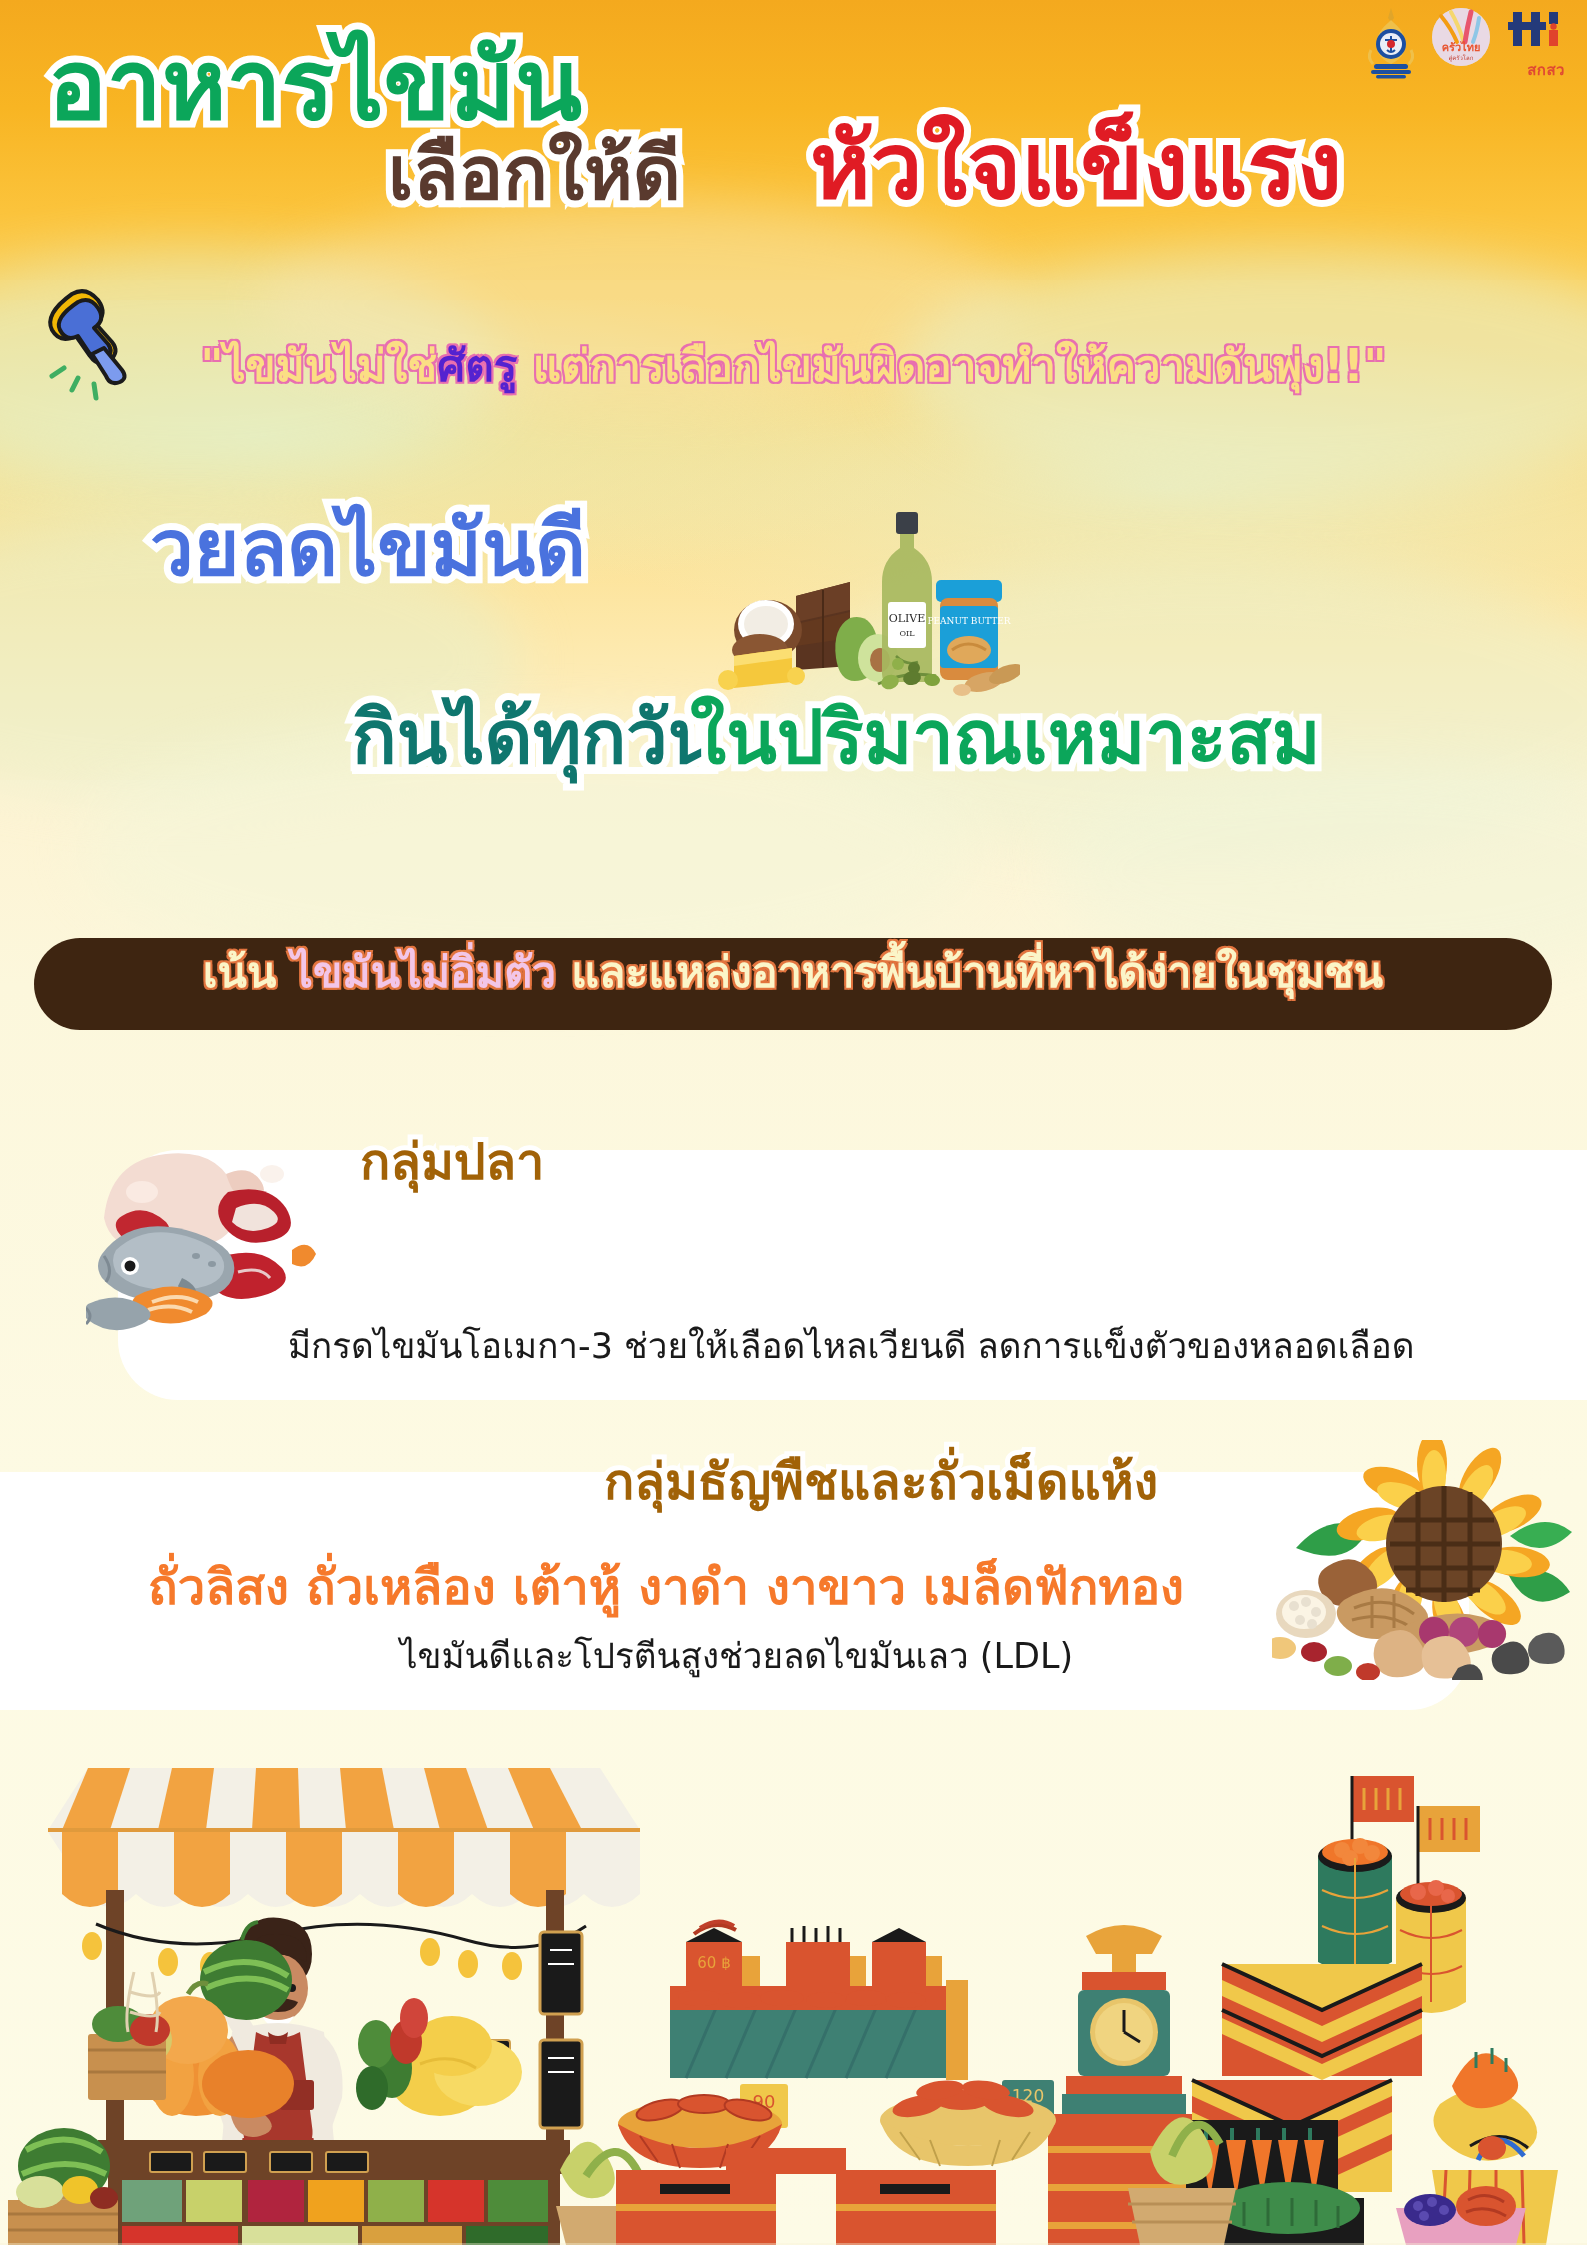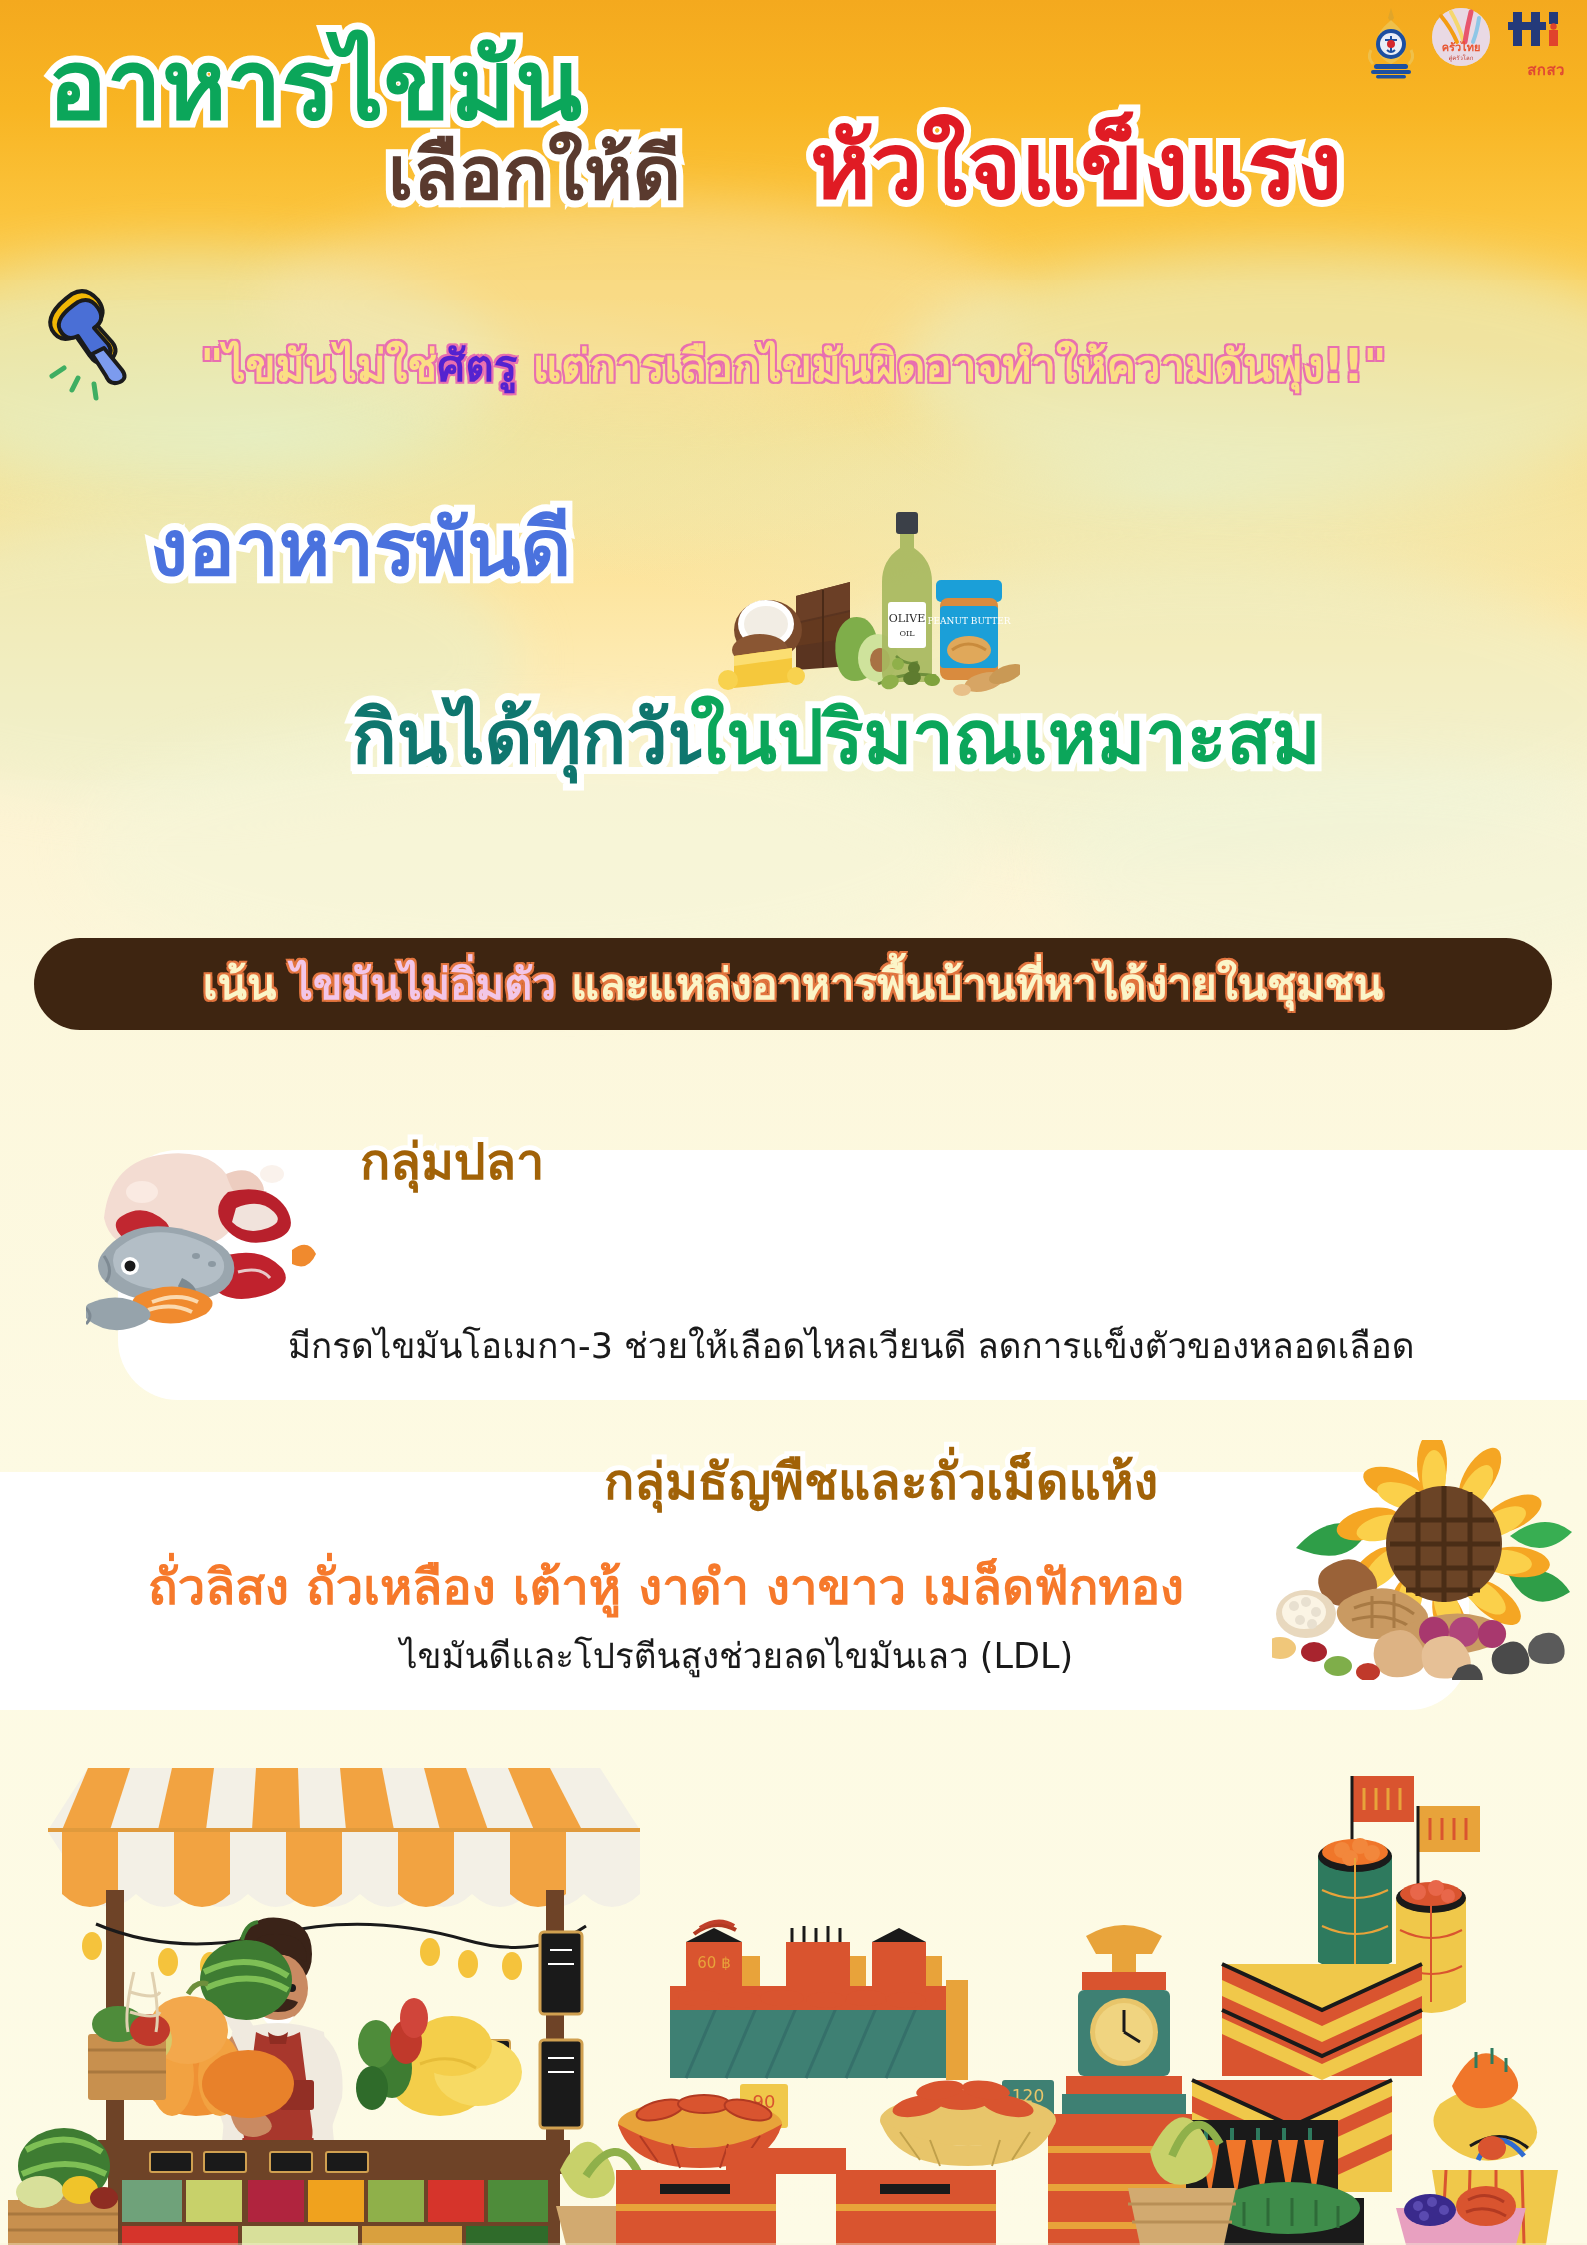--- a/index.html
+++ b/index.html
@@ -99,21 +99,21 @@
   
   .pushpin{ position:absolute; left:38px; top:282px; width:110px; height:120px; }
 
   
   .fatfoods{ position:absolute; left:700px; top:498px; width:320px; height:200px; }
 
   
   .banner{
     position:absolute; left:34px; top:938px; width:1518px; height:92px;
     background:#3E2511; border-radius:46px;
-    display:flex; align-items:center; justify-content:center;
+    display:flex; align-items:flex-start; justify-content:center;
   }
   .banner-text{
     font-size:43px; font-weight:900; white-space:nowrap;
     color:#FBF5C8; text-shadow:
       -2px -2px 0 #E2743E, 2px -2px 0 #E2743E,
       -2px 2px 0 #E2743E, 2px 2px 0 #E2743E;
   }
   .banner-text .hl{ color:#F2C6E8; }
 
   
@@ -293,21 +293,21 @@
       <path d="M252 152 q16 -12 34 0" stroke="#C98B3C" stroke-width="3" fill="none"></path>
     </g>
 
     <g>
       <ellipse cx="284" cy="184" rx="20" ry="9" fill="#D7A564" transform="rotate(-14 284 184)"></ellipse>
       <ellipse cx="306" cy="176" rx="18" ry="8" fill="#C99955" transform="rotate(-22 306 176)"></ellipse>
       <ellipse cx="262" cy="192" rx="9" ry="6" fill="#E8C089"></ellipse>
     </g>
   </svg>
 
-  <div class="stroke-title sub-blue ow">งอาหารพันดี</div>
+  <div class="stroke-title sub-blue ow">วยลดไขมันดี</div>
   <div class="stroke-title sub-gold ow">กินได้ทุกวัน</div>
   <div class="stroke-title sub-green ow">ในปริมาณเหมาะสม</div>
 
   <div class="banner">
     <div class="banner-text"><span>เน้น </span><span class="hl">ไขมันไม่อิ่มตัว</span><span> และแหล่งอาหารพื้นบ้านที่หาได้ง่ายในชุมชน</span></div>
   </div>
 
   <div class="card card-fish"></div>
   <svg class="meatpic" viewBox="0 0 230 205">
 

